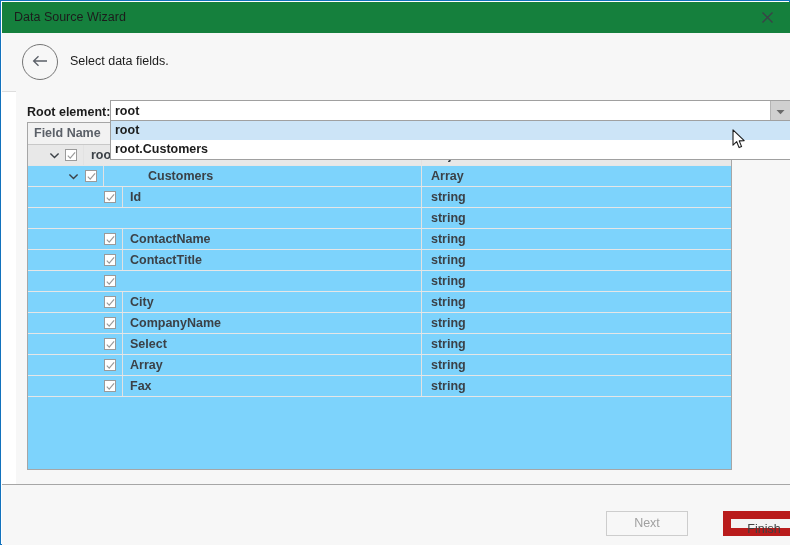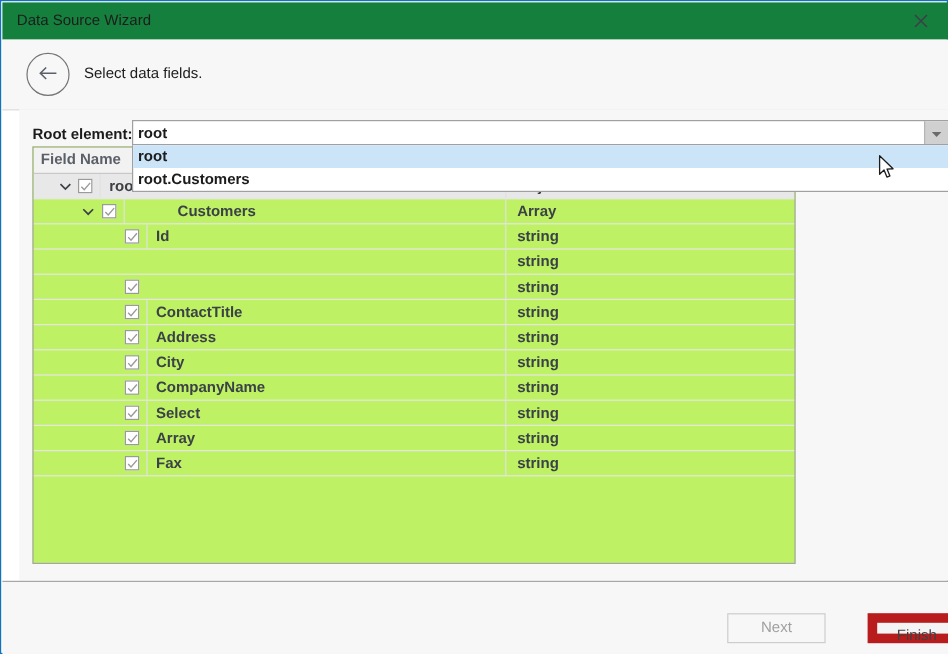--- a/index.html
+++ b/index.html
@@ -158,25 +158,25 @@
   }
   .dropdown-item.selected {
     background: #cce4f7;
   }
 
   
   #grid {
     position: absolute;
     left: 11px;
     top: 31px;
-    width: 636px;
+    width: 705px;
     height: 348px;
     box-sizing: border-box;
     border: 1px solid #a6a6a6;
-    background: #bef264;
+    background: #7dd3fc;
     overflow: hidden;
   }
   #grid-header {
     position: relative;
     height: 21px;
     background: #f2f2f2;
     border-bottom: 1px solid #c8c8c8;
   }
   .grid-header-cell {
     position: absolute;
@@ -388,20 +388,21 @@
           <div class="grid-row">
             <div class="cell-type">string</div>
           </div>
           <div class="grid-row">
             <div class="cell-name">
               <span class="chk" style="left: 76px;">
                 <svg width="9" height="9" viewBox="0 0 9 9">
                   <path d="M0.8 4.6 L3.2 7.1 L8.1 1.4" stroke="#9a9a9a" stroke-width="1.15" fill="none"></path>
                 </svg>
               </span>
+              <span class="node-label" style="left: 94px; width: 299px;">ContactName</span>
             </div>
             <div class="cell-type">string</div>
           </div>
           <div class="grid-row">
             <div class="cell-name">
               <span class="chk" style="left: 76px;">
                 <svg width="9" height="9" viewBox="0 0 9 9">
                   <path d="M0.8 4.6 L3.2 7.1 L8.1 1.4" stroke="#9a9a9a" stroke-width="1.15" fill="none"></path>
                 </svg>
               </span>
@@ -409,21 +410,20 @@
             </div>
             <div class="cell-type">string</div>
           </div>
           <div class="grid-row">
             <div class="cell-name">
               <span class="chk" style="left: 76px;">
                 <svg width="9" height="9" viewBox="0 0 9 9">
                   <path d="M0.8 4.6 L3.2 7.1 L8.1 1.4" stroke="#9a9a9a" stroke-width="1.15" fill="none"></path>
                 </svg>
               </span>
-              <span class="node-label" style="left: 94px; width: 299px;">Address</span>
             </div>
             <div class="cell-type">string</div>
           </div>
           <div class="grid-row">
             <div class="cell-name">
               <span class="chk" style="left: 76px;">
                 <svg width="9" height="9" viewBox="0 0 9 9">
                   <path d="M0.8 4.6 L3.2 7.1 L8.1 1.4" stroke="#9a9a9a" stroke-width="1.15" fill="none"></path>
                 </svg>
               </span>

